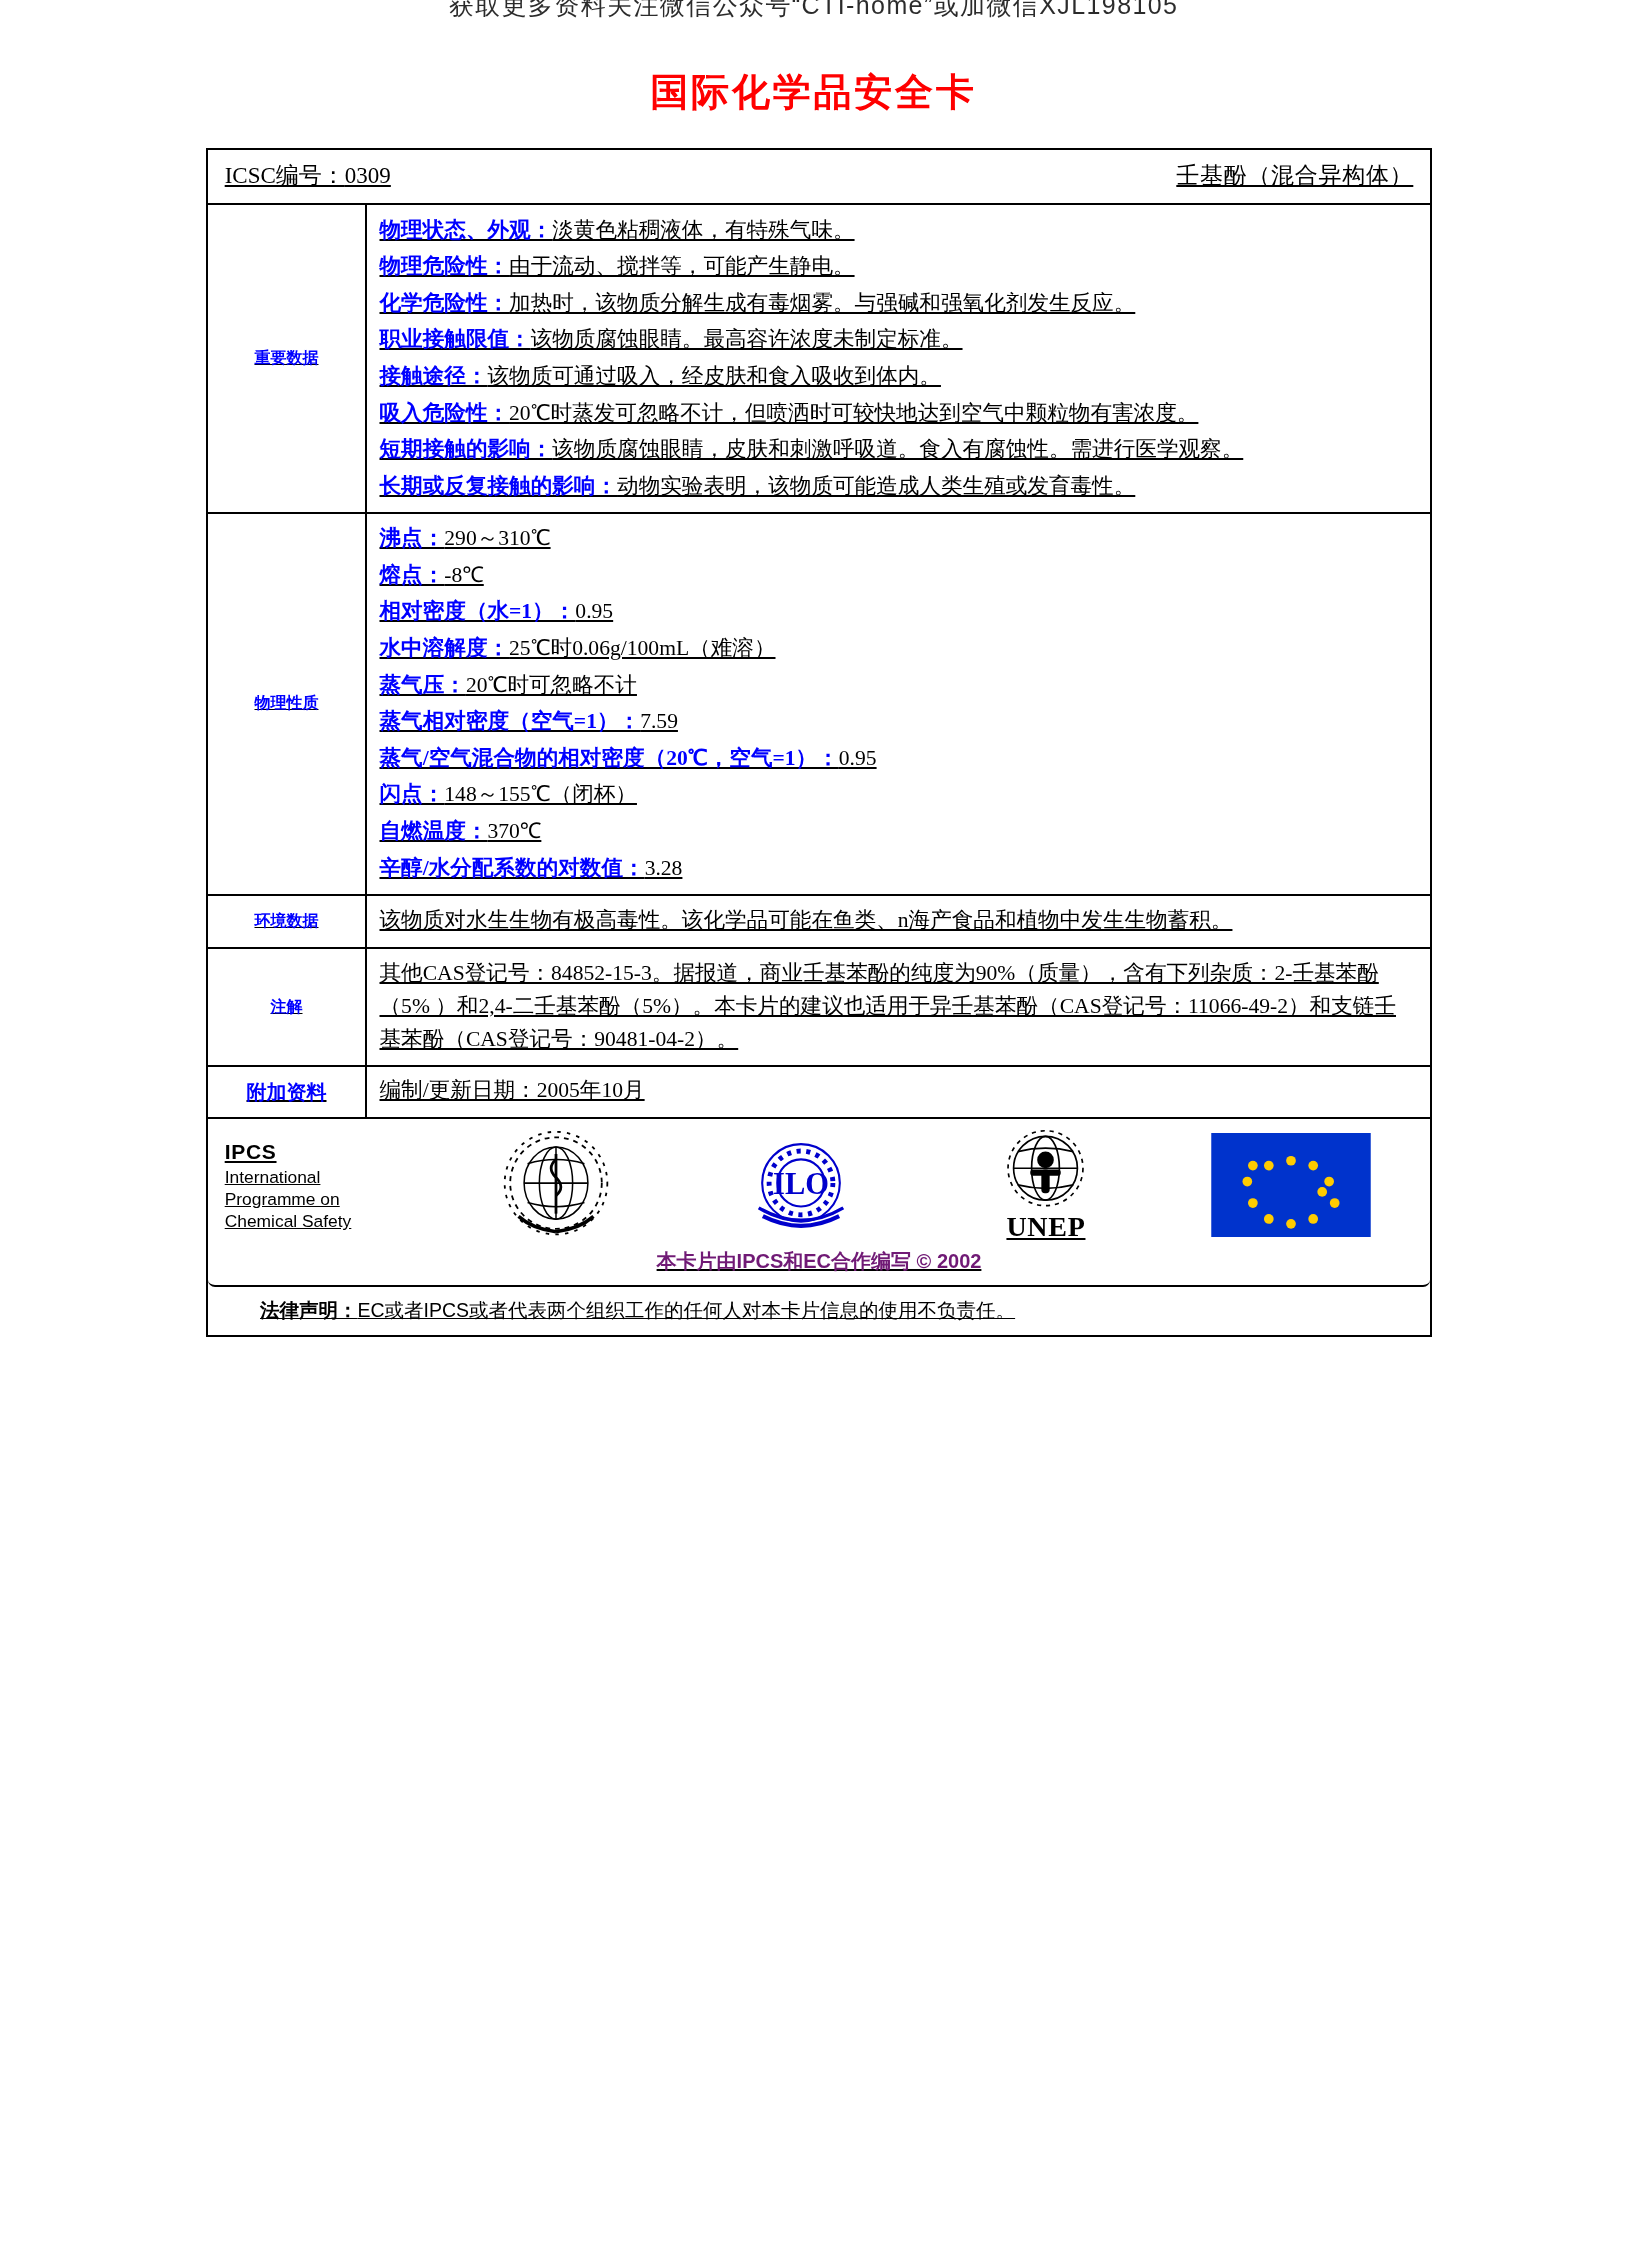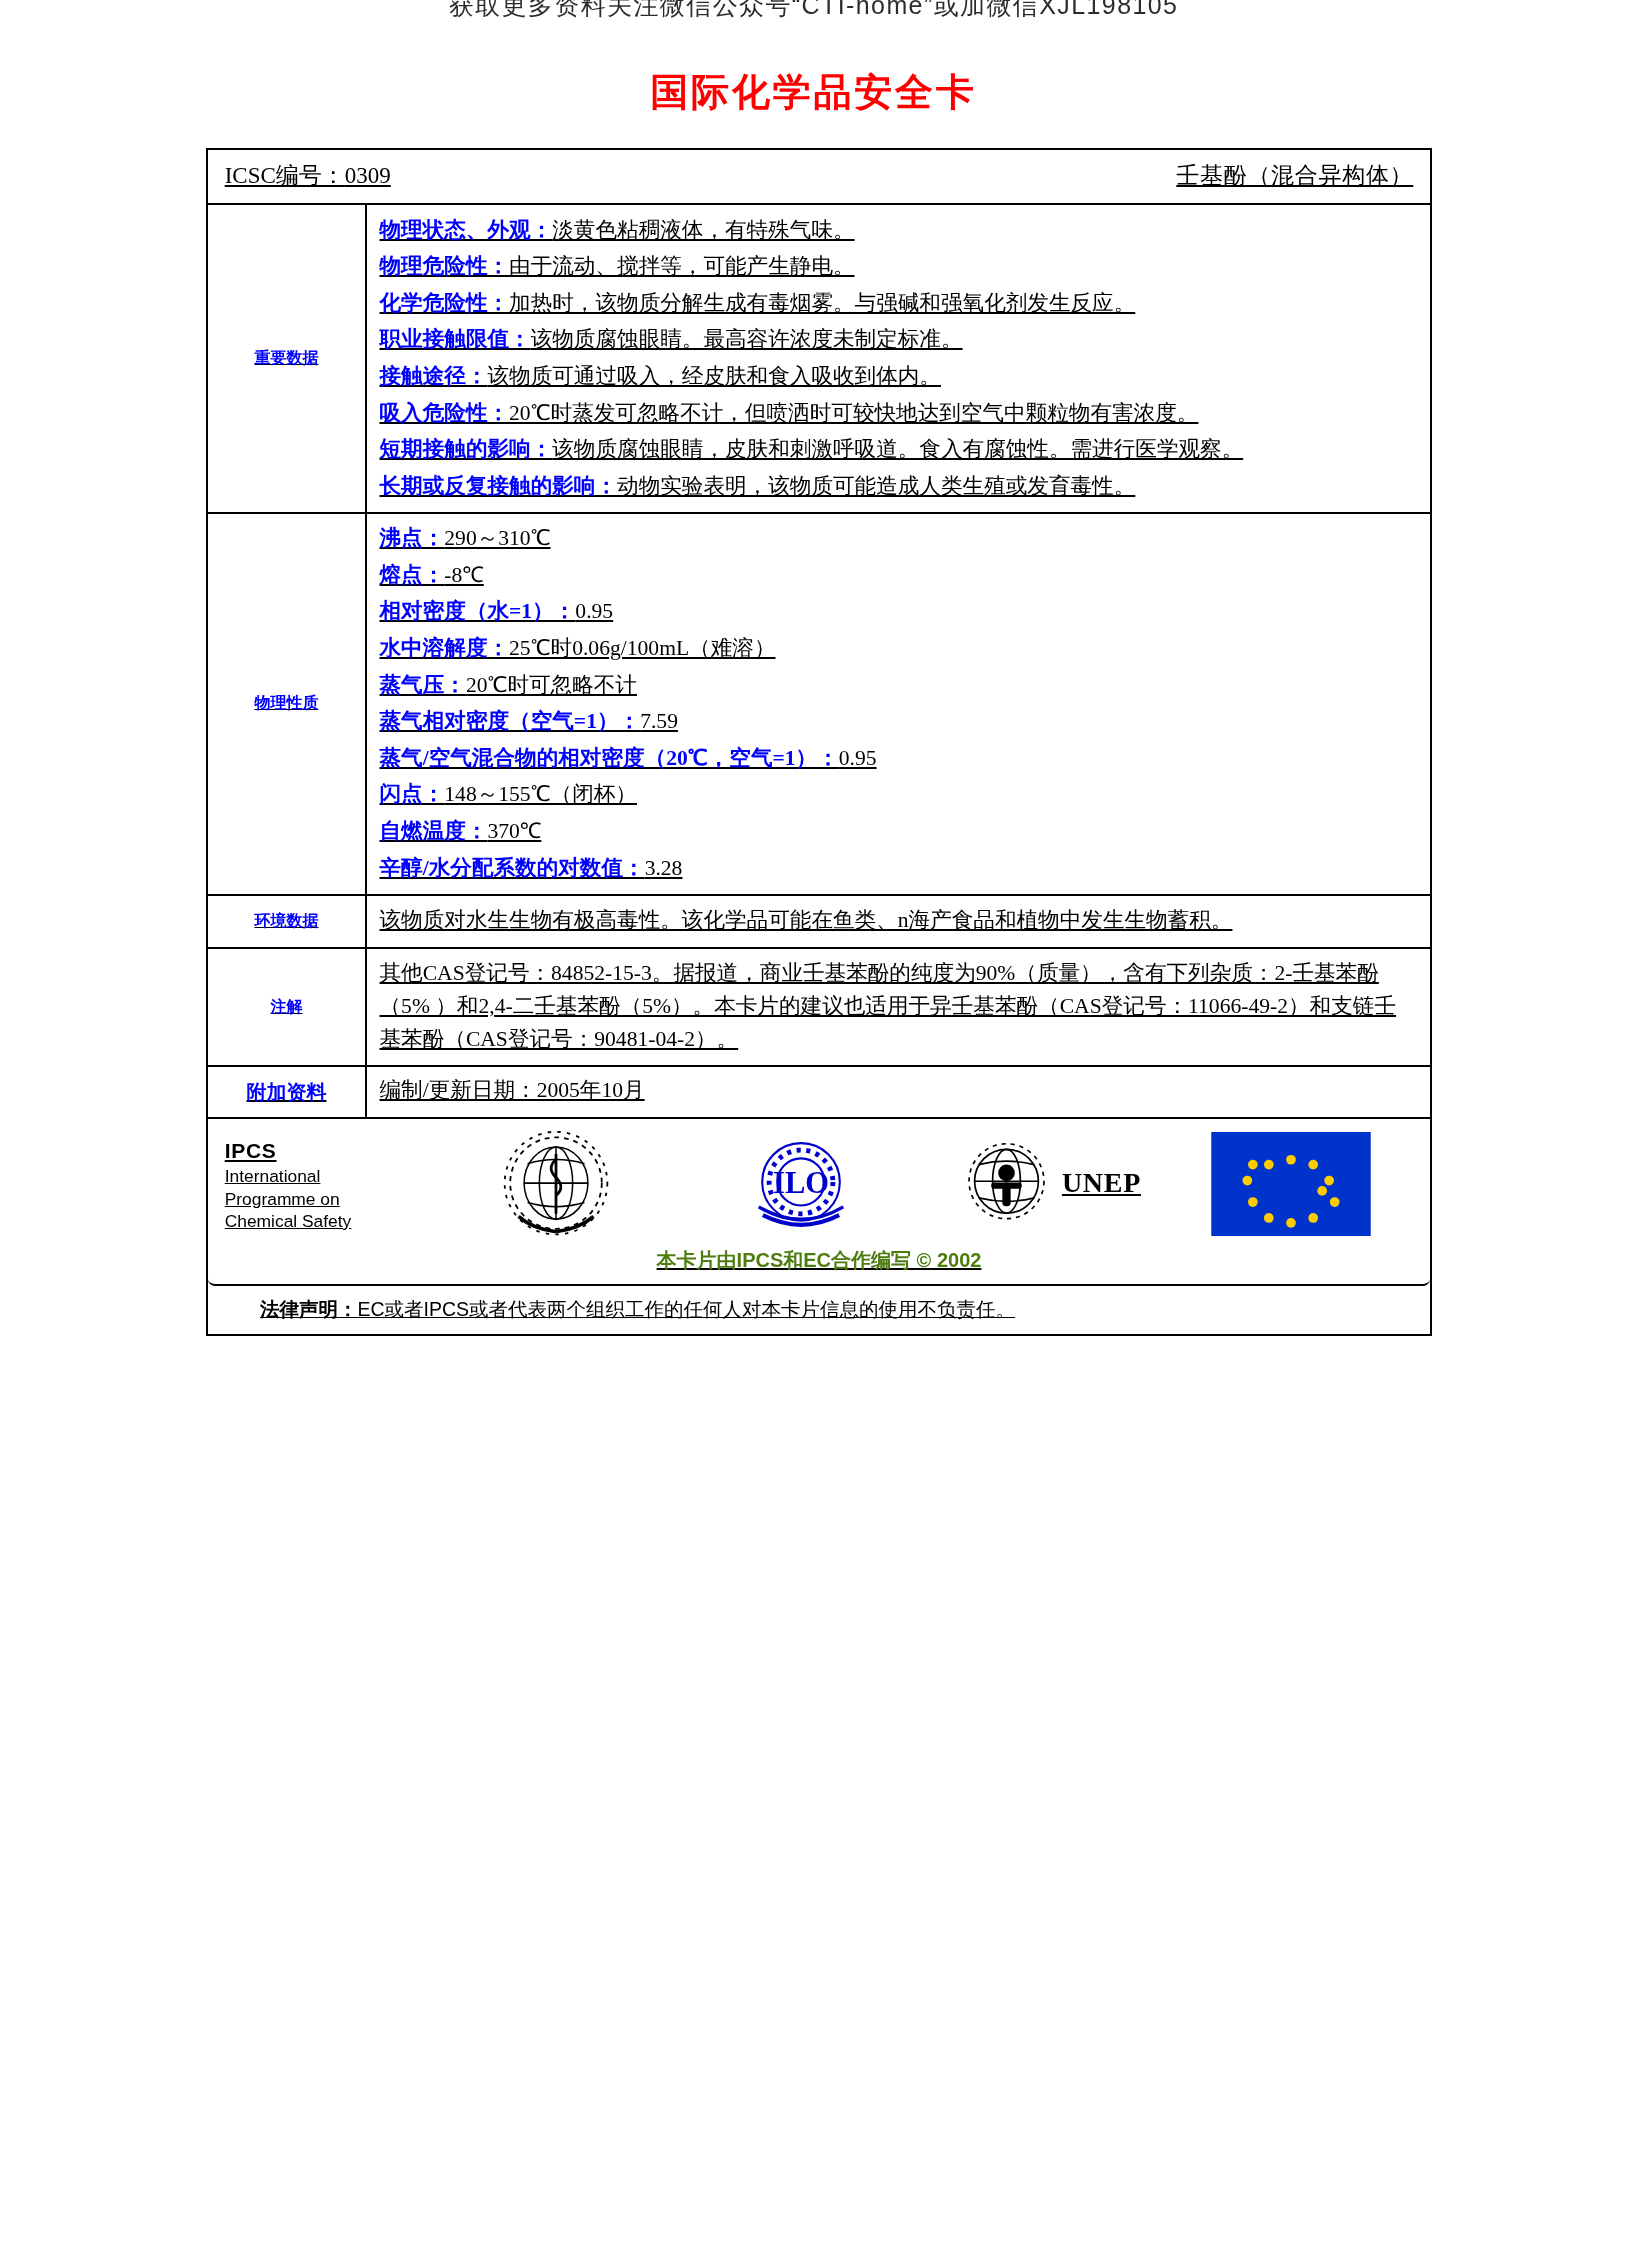--- a/index.html
+++ b/index.html
@@ -136,21 +136,21 @@
   }
   .logo-slot {
     flex: 1;
     display: flex;
     justify-content: center;
     align-items: center;
   }
   .credit {
     text-align: center;
     font-size: 20px;
-    color: #4d7c0f;
+    color: #701a75;
     font-weight: bold;
     font-family: "Liberation Sans", sans-serif;
     padding: 2.8px 0 9.8px 0;
   }
   .legal {
     padding: 9.8px 14px 11px 14px;
     font-size: 19.5px;
     font-family: "Liberation Sans", sans-serif;
   }
   .legal b { font-weight: bold; }
@@ -274,21 +274,21 @@
                 <circle cx="95" cy="72" r="46" stroke-dasharray="6 8" stroke-width="7"></circle>
                 <circle cx="95" cy="72" r="34"></circle>
               </g>
               <text x="95" y="88" font-family="Liberation Serif, serif" font-size="44" font-weight="bold" fill="#0000cc" text-anchor="middle">ILO</text>
               <path d="M40 120 q55 28 110 0" stroke="#0000cc" stroke-width="6" fill="none"></path>
               <path d="M34 108 q61 36 122 0" stroke="#0000cc" stroke-width="5" fill="none"></path>
             </svg>
           </span>
         </div>
 
-        <div class="logo-slot" style="flex-direction:row">
+        <div class="logo-slot" style="flex-direction:column">
           <span>
             <svg width="111" height="84" viewBox="0 0 160 120">
               <g stroke="#000" fill="none" stroke-width="2.4">
                 <circle cx="80" cy="56" r="46"></circle>
                 <circle cx="80" cy="56" r="54" stroke-dasharray="6 7"></circle>
                 <ellipse cx="80" cy="56" rx="20" ry="46"></ellipse>
                 <line x1="34" y1="56" x2="126" y2="56"></line>
                 <path d="M40 32 Q80 22 120 32"></path>
                 <path d="M40 80 Q80 90 120 80"></path>
               </g>

